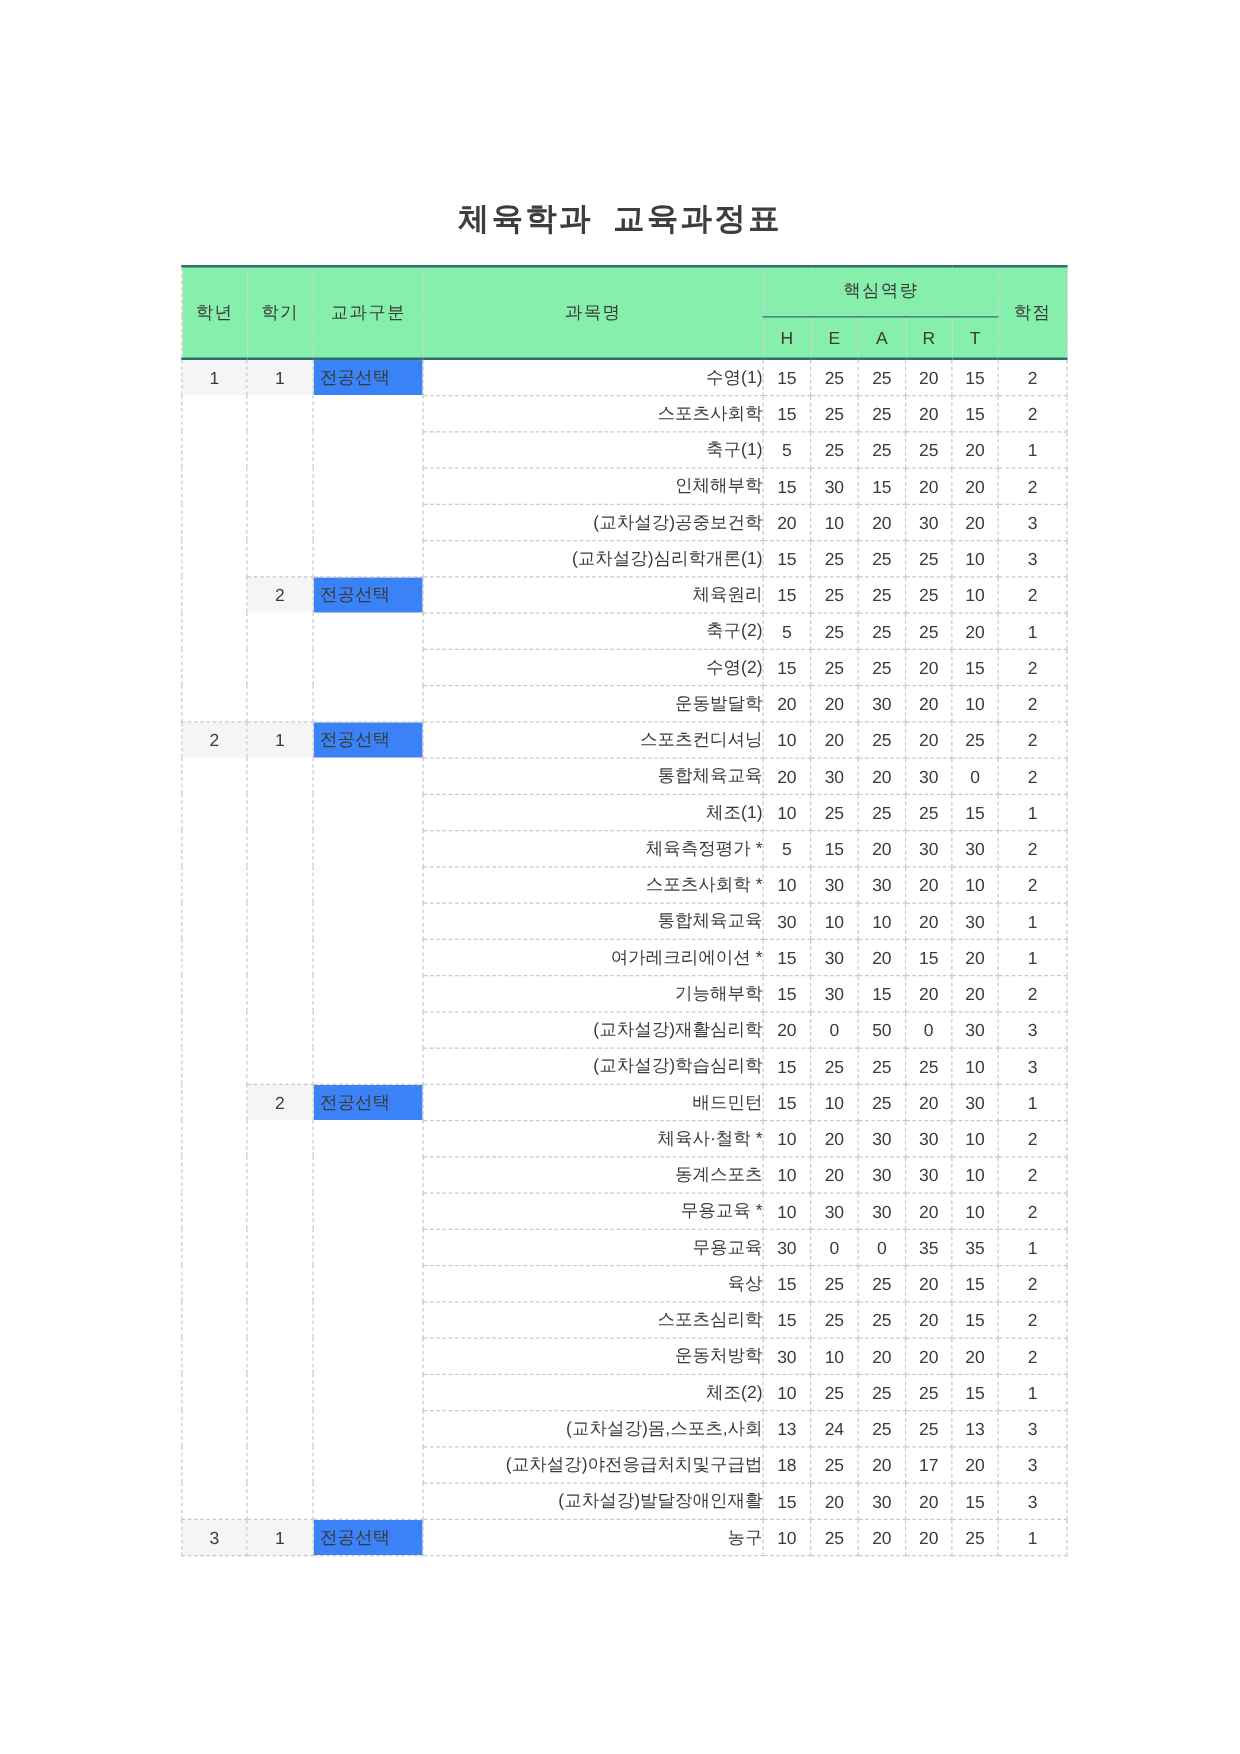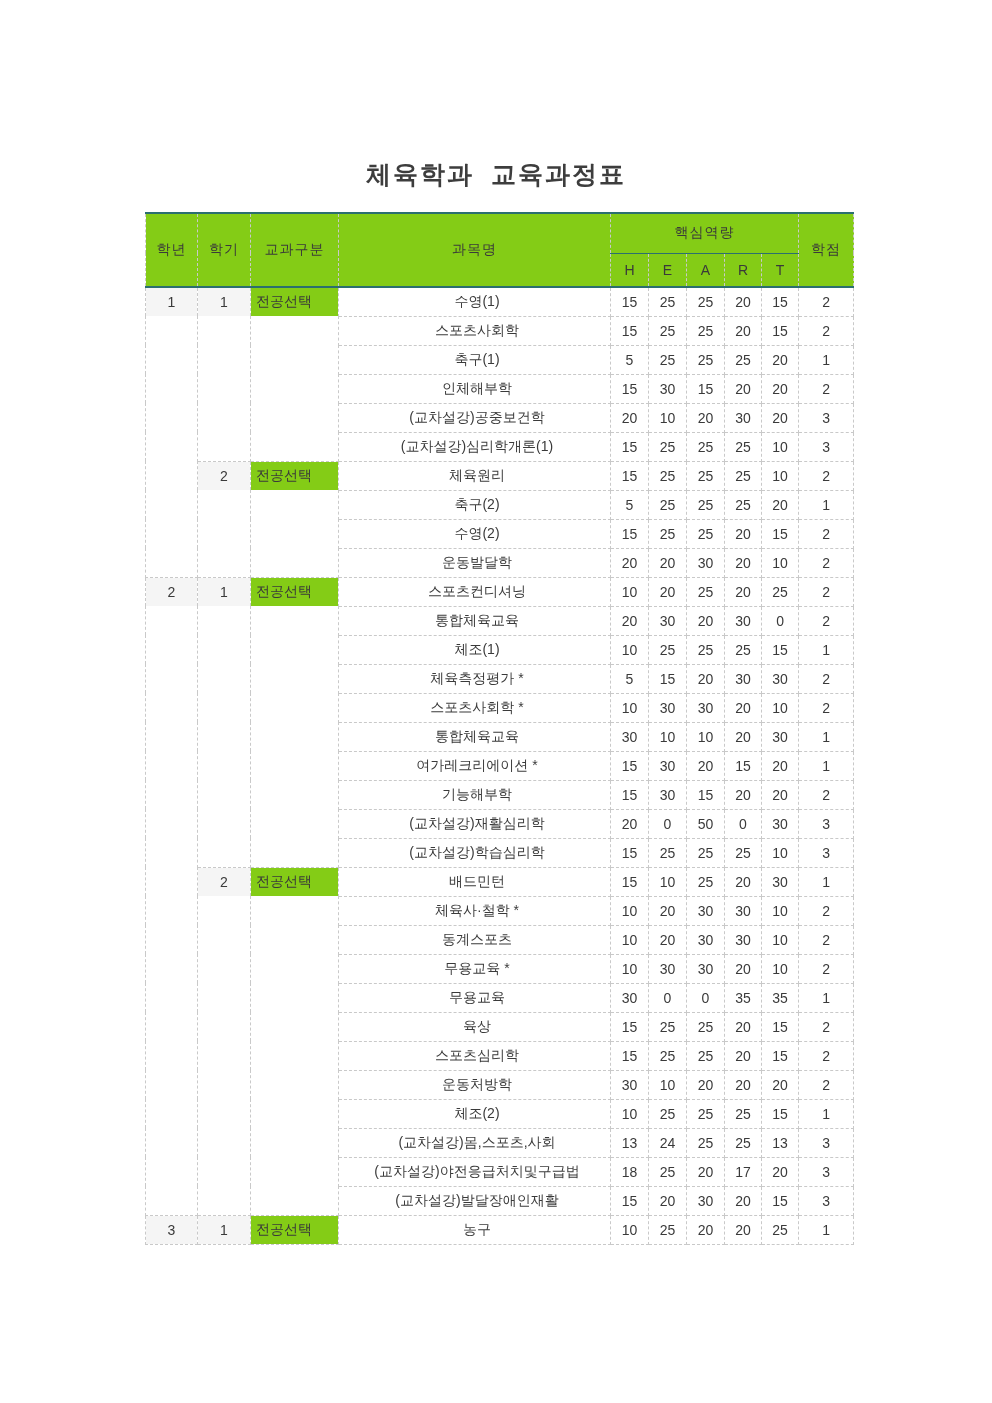--- a/index.html
+++ b/index.html
@@ -8,21 +8,21 @@
     width: 992px; height: 1403px;
     background: #ffffff;
     font-family: "Liberation Sans", "DejaVu Sans", sans-serif;
     color: #3a3a3a;
     overflow: hidden;
   }
   .doc-title {
     padding-top: 158px;
     margin: 0;
     text-align: center;
-    font-family: Liberation Sans, sans-serif;
+    font-family: Liberation Serif, serif;
     font-size: 25px;
     font-weight: 700;
     color: #3d3d3d;
     letter-spacing: 2px;
     word-spacing: 8px;
   }
   table.curriculum {
     margin: 21px 0 0 145px;
     width: 708px;
     border-collapse: collapse;
@@ -31,39 +31,39 @@
     border-top: 2px solid #2b6f6f;
     border-left: none; border-right: none; border-bottom: none;
   }
   th, td {
     border: 1px dashed #c9c9c9;
     padding: 0;
     font-weight: normal;
     color: #3a3a3a;
   }
   thead th {
-    background: #84cc16;
+    background: #86efac;
     letter-spacing: 1px;
     border-bottom: 2px solid #2b6f6f;
     font-size: 14px;
   }
   thead tr.main-header-row { height: 40px; }
   thead tr.sub-header-row { height: 34px; }
   thead tr.sub-header-row th { letter-spacing: 0; }
   thead th.competency-th { border-bottom: 1px solid #2b6f6f; }
   tbody tr { height: 29px; }
   tbody td { text-align: center; background: #ffffff; }
-  td.subject { text-align: center; padding-left: 5px; margin-top: 26px; }
+  td.subject { text-align: right; padding-left: 5px; margin-top: 26px; }
   td.span-cell { vertical-align: top; padding: 0; }
   .cell-head {
     height: 28px;
     display: flex; align-items: center; justify-content: center;
   }
   .cell-head.shaded { background: #f5f5f5; }
-  .cell-head.cat { justify-content: flex-start; padding-left: 5px; background: #84cc16; }
+  .cell-head.cat { justify-content: flex-start; padding-left: 5px; background: #3b82f6; }
 </style>
 </head>
 <body>
 
 <div class="doc-title">체육학과 교육과정표</div>
 
 <table class="curriculum">
   <colgroup>
     <col style="width:52px">
     <col style="width:53px">

